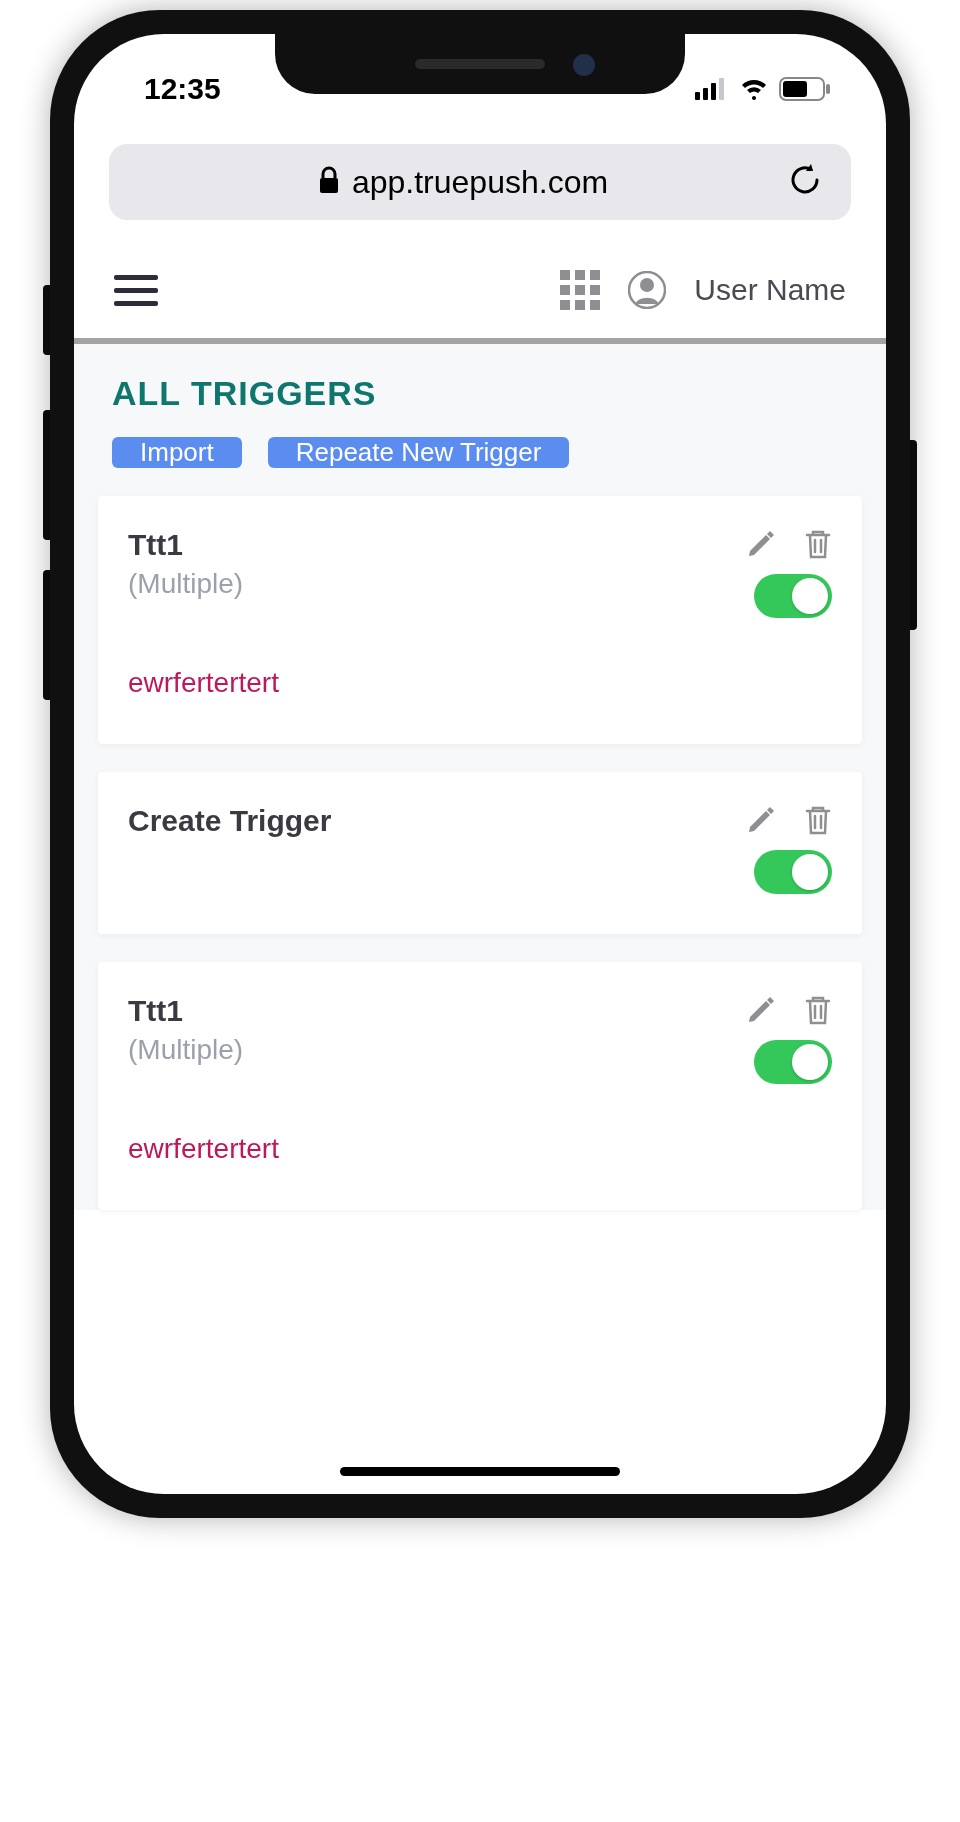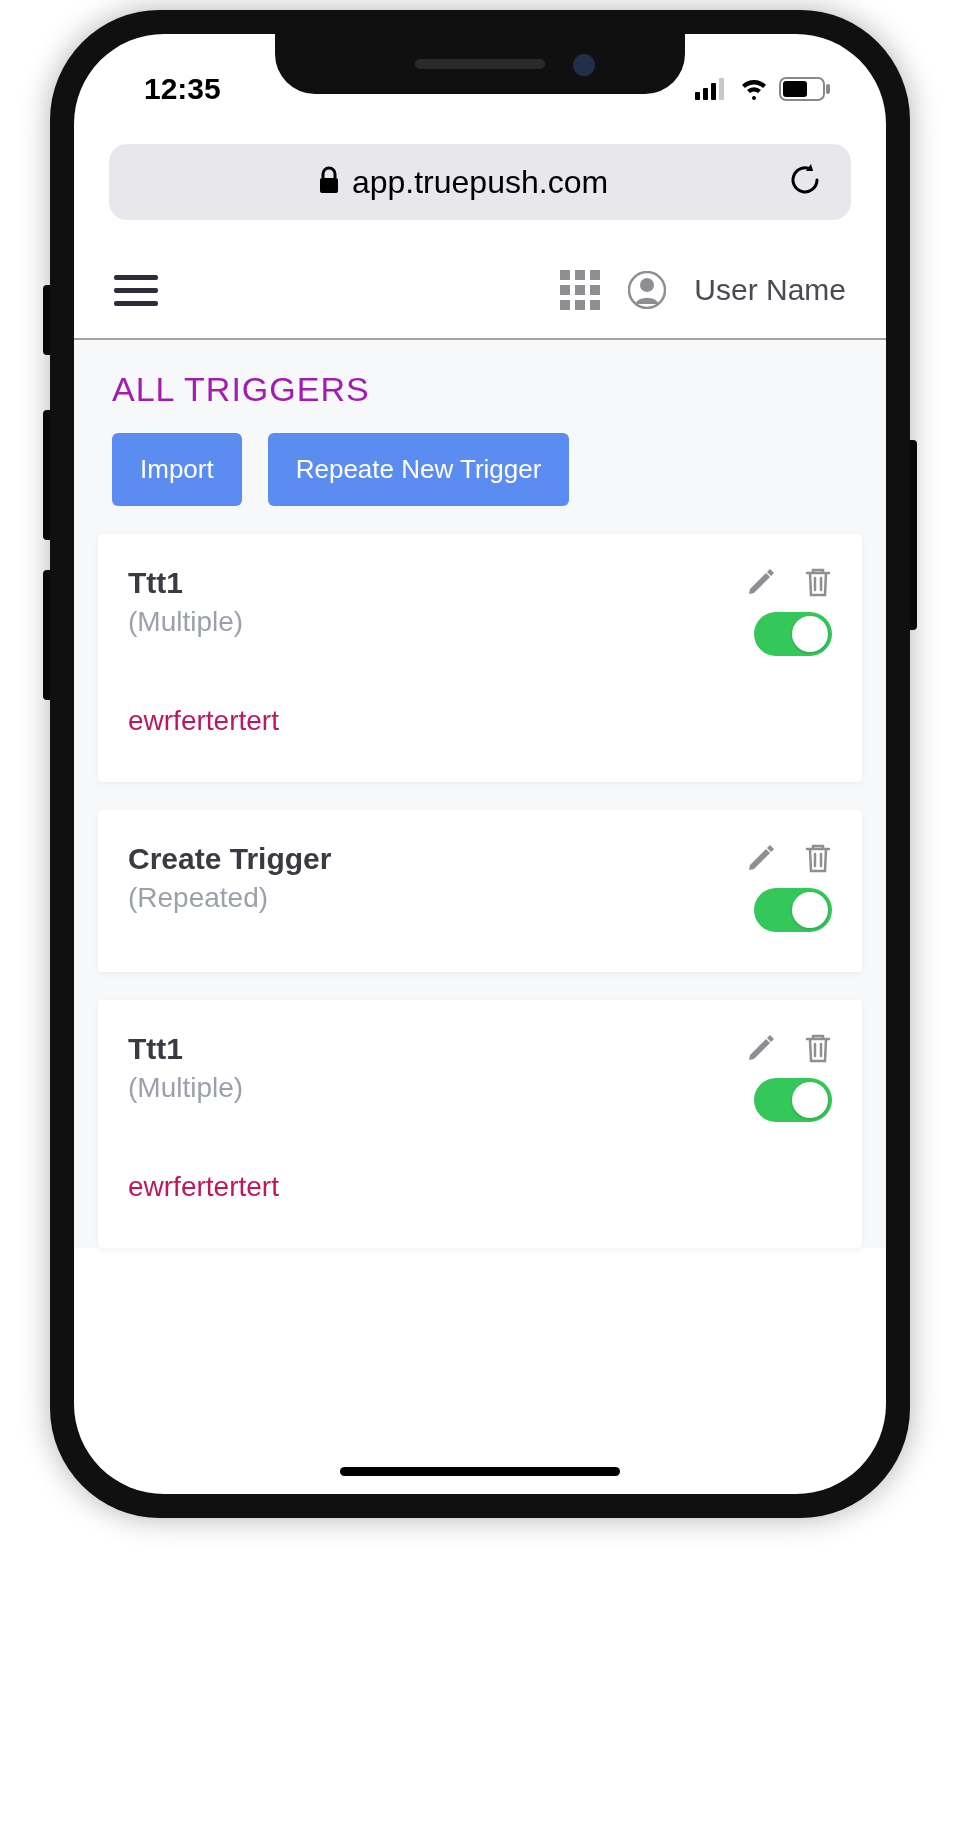--- a/index.html
+++ b/index.html
@@ -163,21 +163,21 @@
     
     .app-area {
       background: #ffffff;
       margin-top: 22px;
     }
     
     .app-header {
       display: flex;
       align-items: center;
       padding: 28px 40px;
-      border-bottom: 2px solid #a3a3a3;
+      border-bottom: 6px solid #a3a3a3;
     }
     
     .hamburger {
       display: flex;
       flex-direction: column;
       gap: 8px;
       cursor: pointer;
     }
     
     .hamburger-line {
@@ -216,37 +216,37 @@
       color: #4a4a52;
     }
     
     .page-content {
       background: #f7f8fa;
       padding: 0 8px;
     }
     
     .page-title {
       font-size: 34px;
-      font-weight: 400;
-      color: #a21caf;
+      font-weight: 700;
+      color: #0f766e;
       letter-spacing: 1px;
       padding: 30px 30px 24px 30px;
     }
     
     .action-buttons {
       display: flex;
       gap: 26px;
       padding: 0 30px 28px 30px;
     }
     
     .btn {
       background: #5b8cf0;
       color: #ffffff;
       border: none;
-      padding: 21px 28px;
+      padding: 0 28px;
       font-size: 26px;
       border-radius: 6px;
       cursor: pointer;
       font-weight: 400;
     }
     
     .trigger-card {
       background: #ffffff;
       margin: 0 16px 28px 16px;
       padding: 32px 30px 40px 30px;
@@ -453,21 +453,20 @@
               </div>
             </div>
           </div>
           <div class="card-description">ewrfertertert</div>
         </div>
 
         <div class="trigger-card">
           <div class="card-header">
             <div class="card-title-block">
               <div class="card-title">Create Trigger</div>
-              <div class="card-subtitle">(Repeated)</div>
             </div>
             <div class="card-actions">
               <div class="card-icons">
                 <span class="icon-btn">
                   <svg width="30" height="30" viewBox="0 0 30 30">
                     <path d="M4 22 L20 6 L24 10 L8 26 L3 27 Z" fill="#8e8e93"></path>
                     <path d="M21 5 L25 9 L28 6 L24 2 Z" fill="#8e8e93"></path>
                   </svg>
                 </span>
                 <span class="icon-btn">

